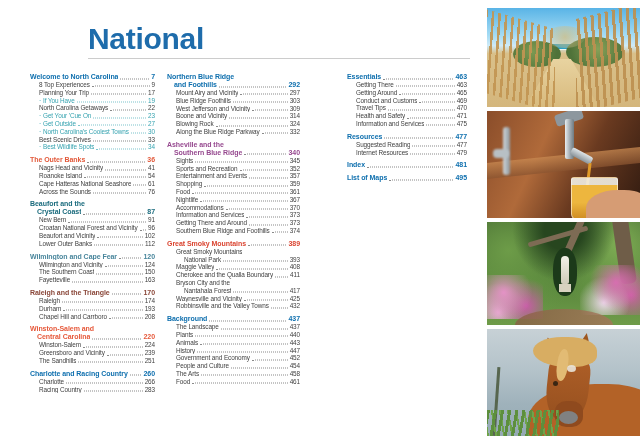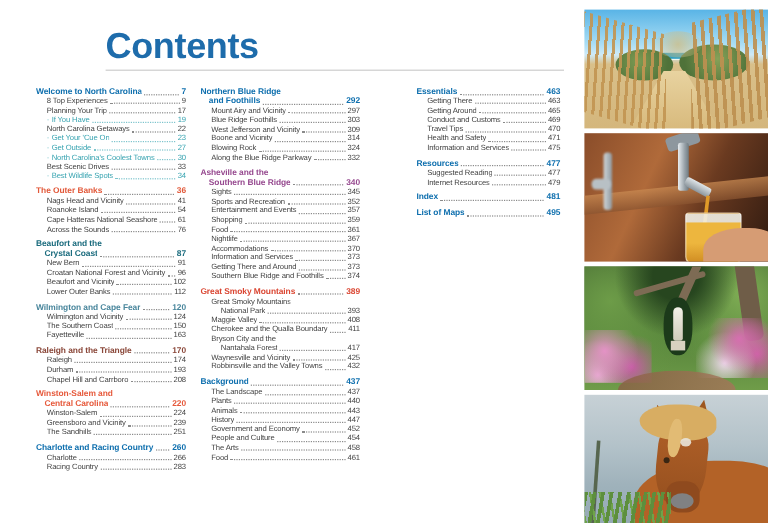--- a/index.html
+++ b/index.html
@@ -125,21 +125,21 @@
   .p4 .muzzle { top:72px; left:68px; width:28px; height:26px; background:#8f4a1e; border-radius:40%; }
   .p4 .nose { top:82px; left:72px; width:19px; height:13px; background:#7e8b94; border-radius:50%; opacity:.85; }
   .p4 .grass { bottom:0; left:0; width:72px; height:26px;
                background:repeating-linear-gradient(100deg,#5d8f3d 0 3px, rgba(0,0,0,0) 3px 7px),
                           repeating-linear-gradient(80deg,#6fa34a 0 2px, rgba(0,0,0,0) 2px 8px); }
 </style>
 </head>
 <body>
 
 <div class="page">
-  <h1 class="title">Contents</h1>
+  <h1 class="title">National</h1>
   <div class="rule"></div>
 
   <div class="toc-col" id="col1" style="left:30px;width:125px">
       <div class="section">
         <div class="row heading" style="color: rgb(14, 111, 174);">
           <span class="label">Welcome to North Carolina</span>
           <span class="leader"></span>
           <span class="pagenum">7</span>
         </div>
         <div class="row entry">

